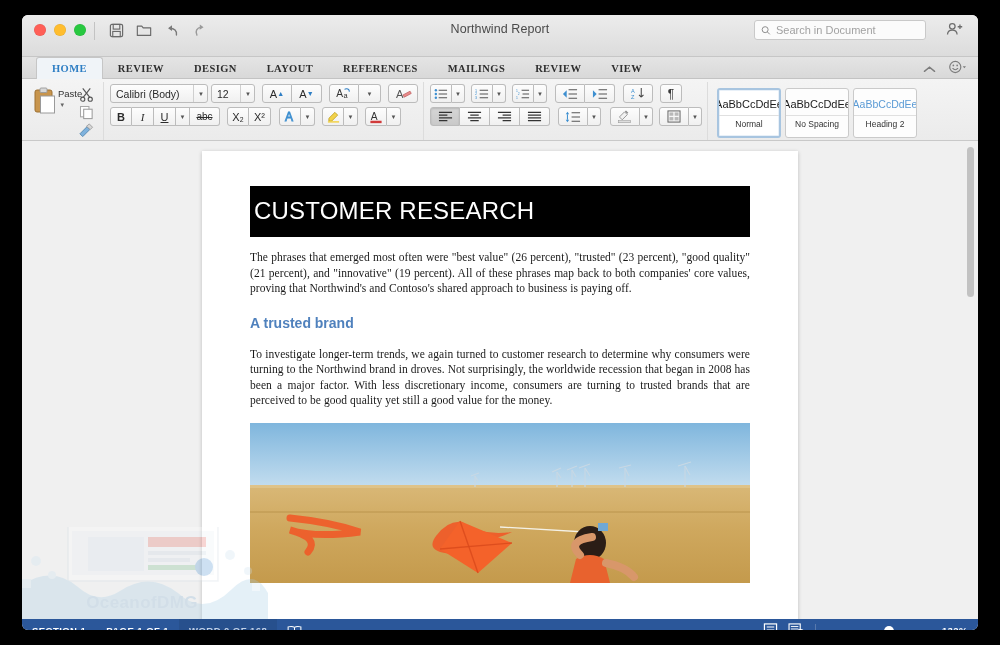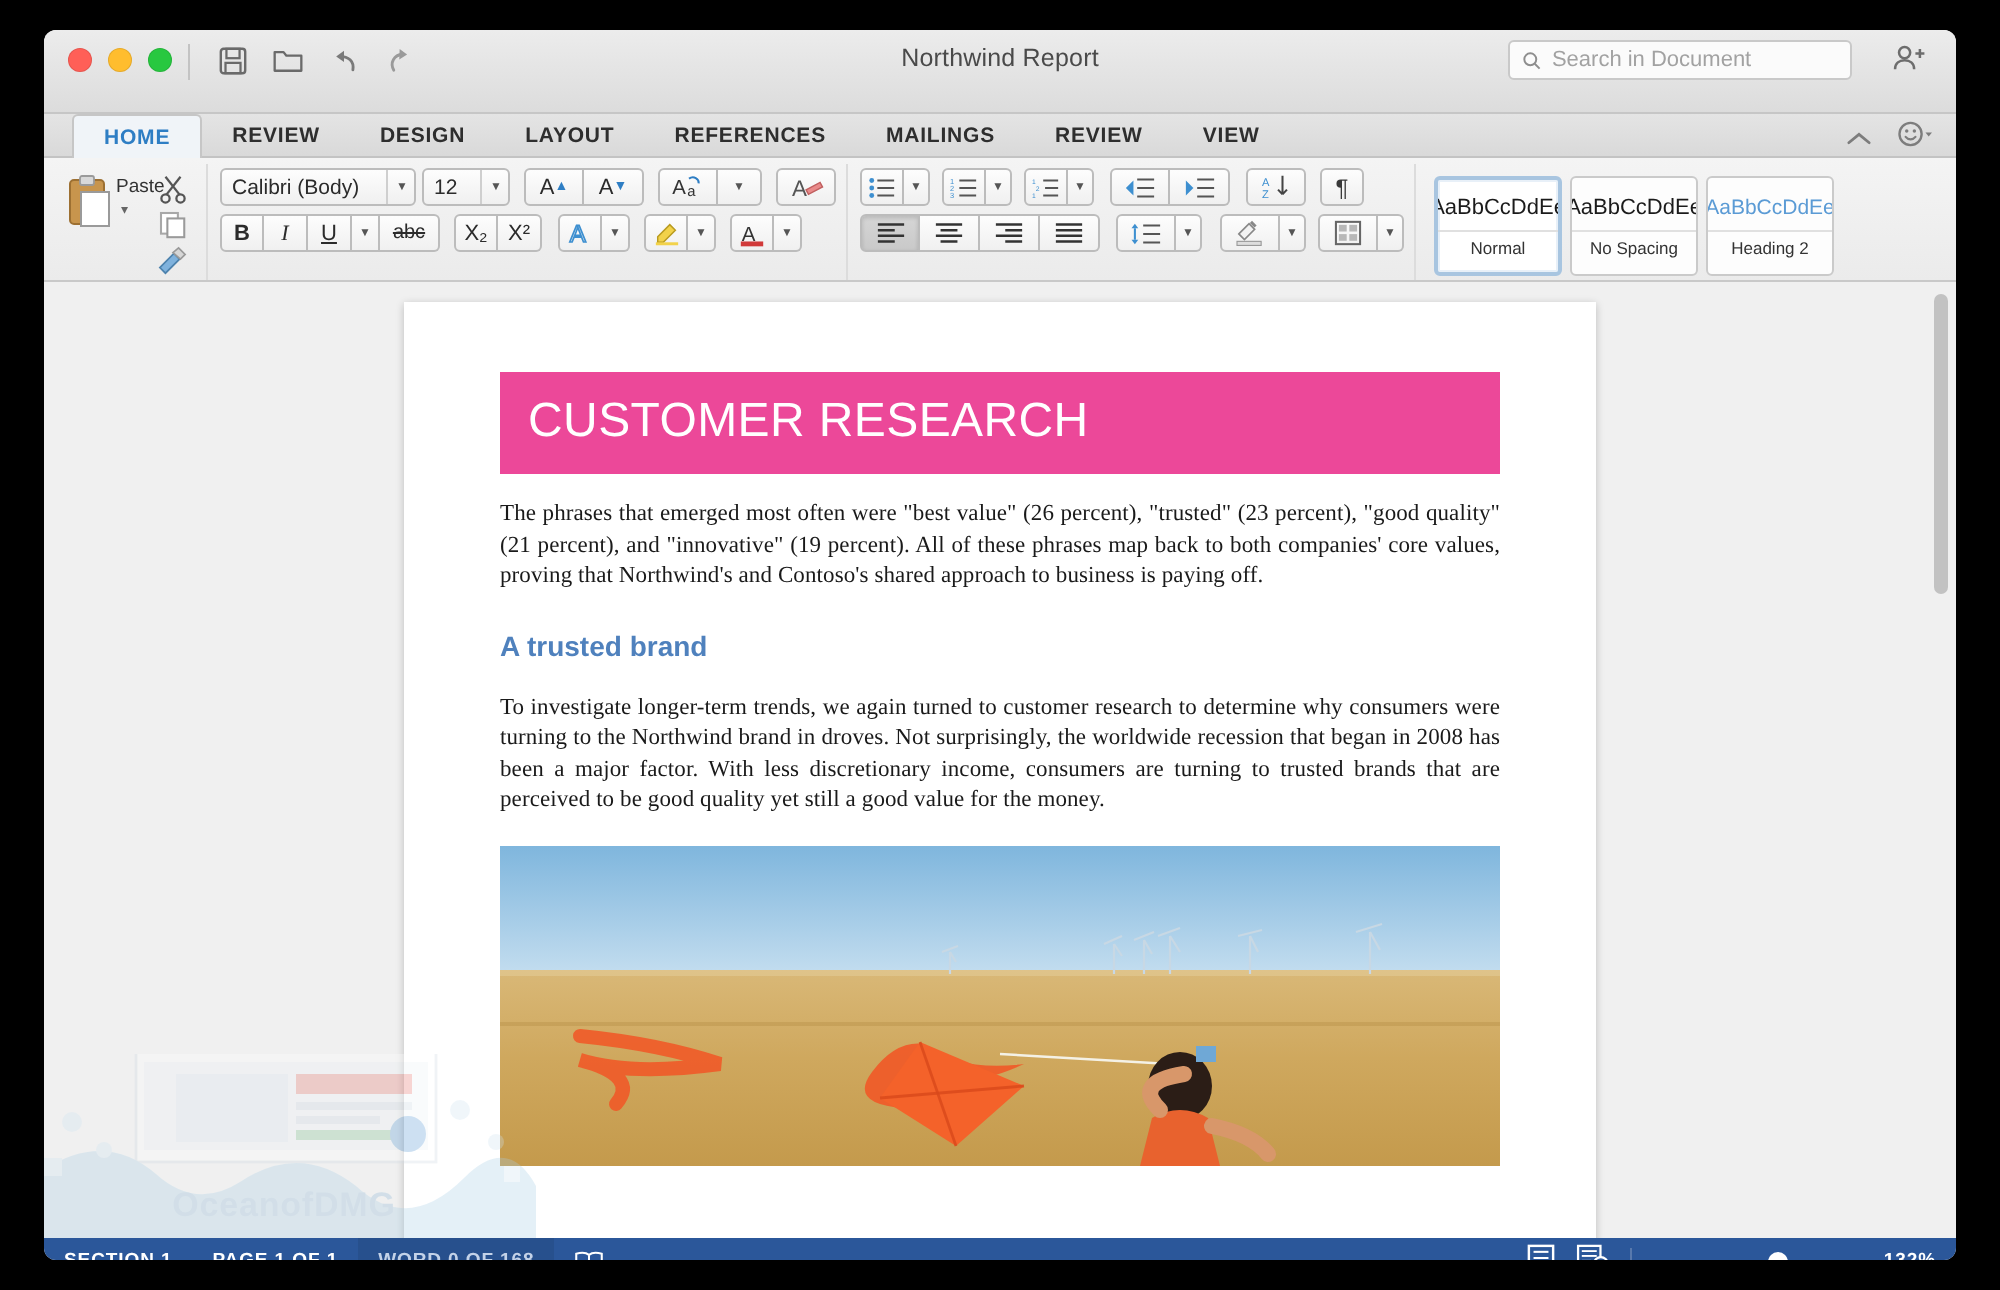--- a/index.html
+++ b/index.html
@@ -66,21 +66,21 @@
   .searchbox input::placeholder { color: #a2a2a2; }
   .share-btn { position: absolute; right: 14px; top: 6px; color: #6d6d6d; }
 
   
   .tabbar {
     position: relative;
     height: 22px;
     background: linear-gradient(#e4e4e4, #d9d9d9);
     border-bottom: 1px solid #c3c3c3;
   }
-  .tabs { display: flex; height: 22px; padding-left: 14px; }
+  .tabs { display: flex; height: 22px; padding-left: 14px; font-family: Liberation Serif, serif; }
   .tab {
     font-size: 10.5px; font-weight: bold;
     letter-spacing: .4px;
     color: #2e2e2e;
     padding: 0 15px;
     display: flex; align-items: center;
     height: 22px;
   }
   .tab.active {
     background: #f0f4f8;
@@ -168,25 +168,25 @@
   }
   .page {
     position: absolute;
     left: 180px; top: 10px;
     width: 596px; height: 520px;
     background: #fff;
     box-shadow: 0 1px 4px rgba(0,0,0,.22);
   }
   .doc-inner { padding: 35px 48px 0 48px; }
   .banner {
-    background: #ec4899;
+    background: #000000;
     color: #fff;
     font-size: 24px;
     letter-spacing: .2px;
-    padding: 11px 14px 12px 14px;
+    padding: 11px 14px 12px 4px;
     font-family: "Liberation Sans", sans-serif;
     font-weight: 300;
   }
   .para {
     font-family: "Liberation Serif", serif;
     font-size: 11.5px;
     line-height: 15.5px;
     color: #1a1a1a;
     text-align: justify;
     margin-top: 13px;

